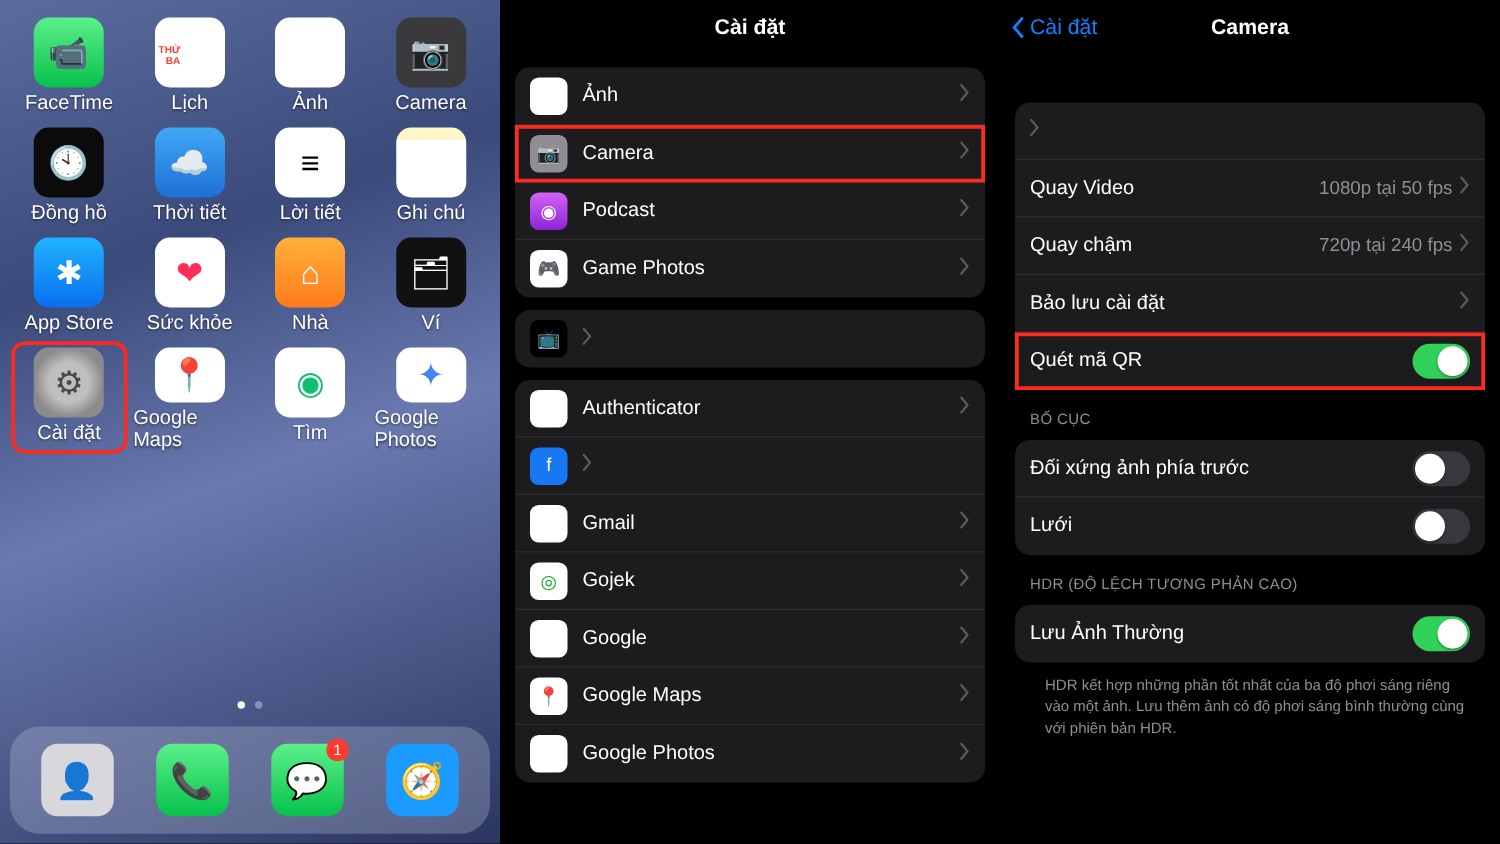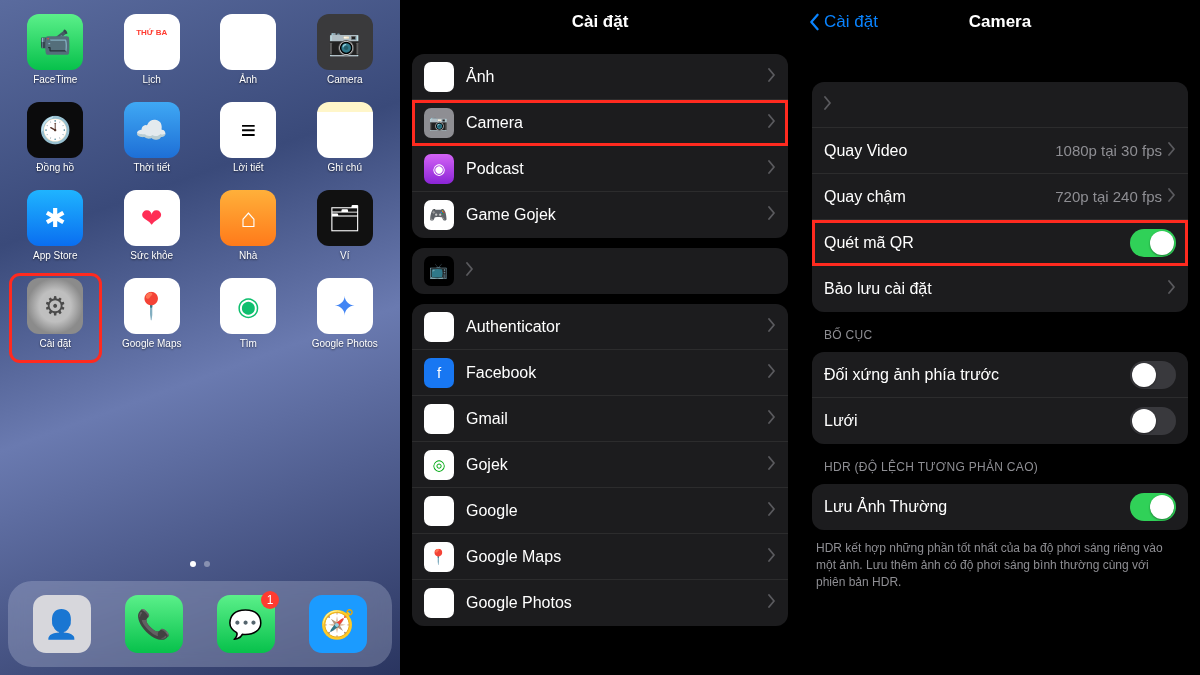--- a/index.html
+++ b/index.html
@@ -4,21 +4,21 @@
 <style>
   * { margin:0; padding:0; box-sizing:border-box; font-family:-apple-system,Helvetica,Arial,sans-serif; }
   body { background:#000; display:flex; width:1200px; height:675px; overflow:hidden; }
   .panel { width:400px; height:675px; position:relative; overflow:hidden; }
 
   
   .home { background:linear-gradient(160deg,#5a6b9e 0%,#3a4a7a 30%,#6a7ab0 55%,#2a3560 100%); }
   .apps { padding:10px 10px 0 10px; display:grid; grid-template-columns:repeat(4,1fr); gap:0 6px; }
   .app { display:flex; flex-direction:column; align-items:center; height:88px; padding-top:4px; cursor:pointer; }
   .app .icon { width:56px; height:56px; border-radius:12px; display:flex; align-items:center; justify-content:center; font-size:26px; color:#fff; position:relative; }
-  .app .label { color:#fff; font-size:10px; margin-top:4px; text-shadow:0 1px 2px rgba(0,0,0,.6);text-align:center; }
+  .app .label { color:#fff; font-size:16px; margin-top:4px; text-shadow:0 1px 2px rgba(0,0,0,.6); }
   .badge { position:absolute; top:-4px; right:-4px; background:#ff3b30; color:#fff; font-size:12px; min-width:18px; height:18px; border-radius:9px; display:flex; align-items:center; justify-content:center; }
   .hl { outline:3px solid #ff2a1f; outline-offset:-2px; border-radius:10px; }
   .page-dots { position:absolute; bottom:108px; left:0; right:0; display:flex; justify-content:center; gap:8px; }
   .dot { width:6px; height:6px; border-radius:50%; background:rgba(255,255,255,.35); }
   .dot.active { background:#fff; }
   .dock { position:absolute; bottom:8px; left:8px; right:8px; height:86px; background:rgba(200,210,230,.28); border-radius:24px; display:flex; justify-content:space-around; align-items:center; padding:0 8px; backdrop-filter:blur(8px); }
   .dock .icon { width:58px; height:58px; border-radius:13px; display:flex; align-items:center; justify-content:center; font-size:28px; position:relative; }
 
   
   .dark { background:#000; color:#fff; }
@@ -31,33 +31,33 @@
   .row { display:flex; align-items:center; height:46px; padding:0 12px; border-bottom:1px solid rgba(255,255,255,.07); cursor:pointer; }
   .row:last-child { border-bottom:none; }
   .row .ricon { width:30px; height:30px; border-radius:7px; margin-right:12px; display:flex; align-items:center; justify-content:center; font-size:15px; flex-shrink:0; }
   .row .rlabel { flex:1; font-size:16px; color:#fff; }
   .row .rvalue { font-size:15px; color:#8e8e93; margin-right:6px; }
   .row .chev { color:#5a5a5e; }
   .row .chev svg { width:8px; height:14px; }
   .hl-row { outline:3px solid #ff2a1f; outline-offset:-3px; }
 
   .section-hdr { color:#8e8e93; font-size:12px; margin:16px 24px 4px 24px; letter-spacing:.3px; text-transform:uppercase; }
-  .footnote { color:#8e8e93; font-size:12px; margin:6px 24px 10px 16px; line-height:1.4; }
+  .footnote { color:#8e8e93; font-size:12px; margin:6px 24px 10px 36px; line-height:1.4; }
 
   .toggle { width:46px; height:28px; border-radius:14px; position:relative; flex-shrink:0; }
   .toggle.on { background:#30d158; }
   .toggle.off { background:#39393d; }
   .knob { width:24px; height:24px; border-radius:50%; background:#fff; position:absolute; top:2px; box-shadow:0 1px 2px rgba(0,0,0,.4); }
   .toggle.on .knob { right:2px; }
   .toggle.off .knob { left:2px; }
 
   
-  .cal { background:#fff; color:#000; flex-direction:column; }
+  .cal { background:#fff; color:#000; flex-direction:row;text-align:right; }
   .cal .dow { font-size:8px; color:#ff3b30; font-weight:600; margin-top:4px; }
-  .cal .day { font-size:24px; font-weight:700; line-height:1; }
+  .cal .day { font-size:32px; font-weight:700; line-height:1; }
 </style>
 </head>
 <body>
 
 <div class="panel home">
   <div class="apps" id="apps">
       <div class="app">
         <div class="icon" style="background:linear-gradient(#5bf08a,#07c14b);">📹</div>
         <div class="label">FaceTime</div>
       </div>
@@ -158,21 +158,21 @@
       </div>
       <div class="row">
         <div class="ricon" style="background:linear-gradient(#d463f6,#8b25d6);">◉</div>
         <div class="rlabel">Podcast</div>
         <span class="chev"><svg viewBox="0 0 8 14">
             <path d="M1 1l5 6-5 6" stroke="#5a5a5e" stroke-width="1.8" fill="none" stroke-linecap="round" stroke-linejoin="round"></path>
           </svg></span>
       </div>
       <div class="row">
         <div class="ricon" style="background:#fff;">🎮</div>
-        <div class="rlabel">Game Gojek</div>
+        <div class="rlabel">Game Photos</div>
         <span class="chev"><svg viewBox="0 0 8 14">
             <path d="M1 1l5 6-5 6" stroke="#5a5a5e" stroke-width="1.8" fill="none" stroke-linecap="round" stroke-linejoin="round"></path>
           </svg></span>
       </div>
     </div>
   <div class="group" id="p2g2">
       <div class="row">
         <div class="ricon" style="background:#000;">📺</div>
         <span class="chev"><svg viewBox="0 0 8 14">
             <path d="M1 1l5 6-5 6" stroke="#5a5a5e" stroke-width="1.8" fill="none" stroke-linecap="round" stroke-linejoin="round"></path>
@@ -182,21 +182,20 @@
   <div class="group" id="p2g3">
       <div class="row">
         <div class="ricon" style="background:#fff;">✳</div>
         <div class="rlabel">Authenticator</div>
         <span class="chev"><svg viewBox="0 0 8 14">
             <path d="M1 1l5 6-5 6" stroke="#5a5a5e" stroke-width="1.8" fill="none" stroke-linecap="round" stroke-linejoin="round"></path>
           </svg></span>
       </div>
       <div class="row">
         <div class="ricon" style="background:#1877f2;">f</div>
-        <div class="rlabel">Facebook</div>
         <span class="chev"><svg viewBox="0 0 8 14">
             <path d="M1 1l5 6-5 6" stroke="#5a5a5e" stroke-width="1.8" fill="none" stroke-linecap="round" stroke-linejoin="round"></path>
           </svg></span>
       </div>
       <div class="row">
         <div class="ricon" style="background:#fff;">M</div>
         <div class="rlabel">Gmail</div>
         <span class="chev"><svg viewBox="0 0 8 14">
             <path d="M1 1l5 6-5 6" stroke="#5a5a5e" stroke-width="1.8" fill="none" stroke-linecap="round" stroke-linejoin="round"></path>
           </svg></span>
@@ -244,44 +243,44 @@
   </div>
   <div style="height:28px"></div>
   <div class="group" id="p3g1">
       <div class="row">
         <span class="chev"><svg viewBox="0 0 8 14">
             <path d="M1 1l5 6-5 6" stroke="#5a5a5e" stroke-width="1.8" fill="none" stroke-linecap="round" stroke-linejoin="round"></path>
           </svg></span>
       </div>
       <div class="row">
         <div class="rlabel">Quay Video</div>
-        <div class="rvalue">1080p tại 30 fps</div>
+        <div class="rvalue">1080p tại 50 fps</div>
         <span class="chev"><svg viewBox="0 0 8 14">
             <path d="M1 1l5 6-5 6" stroke="#5a5a5e" stroke-width="1.8" fill="none" stroke-linecap="round" stroke-linejoin="round"></path>
           </svg></span>
       </div>
       <div class="row">
         <div class="rlabel">Quay chậm</div>
         <div class="rvalue">720p tại 240 fps</div>
+        <span class="chev"><svg viewBox="0 0 8 14">
+            <path d="M1 1l5 6-5 6" stroke="#5a5a5e" stroke-width="1.8" fill="none" stroke-linecap="round" stroke-linejoin="round"></path>
+          </svg></span>
+      </div>
+      <div class="row">
+        <div class="rlabel">Bảo lưu cài đặt</div>
         <span class="chev"><svg viewBox="0 0 8 14">
             <path d="M1 1l5 6-5 6" stroke="#5a5a5e" stroke-width="1.8" fill="none" stroke-linecap="round" stroke-linejoin="round"></path>
           </svg></span>
       </div>
       <div class="row hl-row">
         <div class="rlabel">Quét mã QR</div>
         <div class="toggle on">
           <div class="knob"></div>
         </div>
       </div>
-      <div class="row">
-        <div class="rlabel">Bảo lưu cài đặt</div>
-        <span class="chev"><svg viewBox="0 0 8 14">
-            <path d="M1 1l5 6-5 6" stroke="#5a5a5e" stroke-width="1.8" fill="none" stroke-linecap="round" stroke-linejoin="round"></path>
-          </svg></span>
-      </div>
     </div>
   <div class="section-hdr">BỐ CỤC</div>
   <div class="group" id="p3g2">
       <div class="row">
         <div class="rlabel">Đối xứng ảnh phía trước</div>
         <div class="toggle off">
           <div class="knob"></div>
         </div>
       </div>
       <div class="row">

